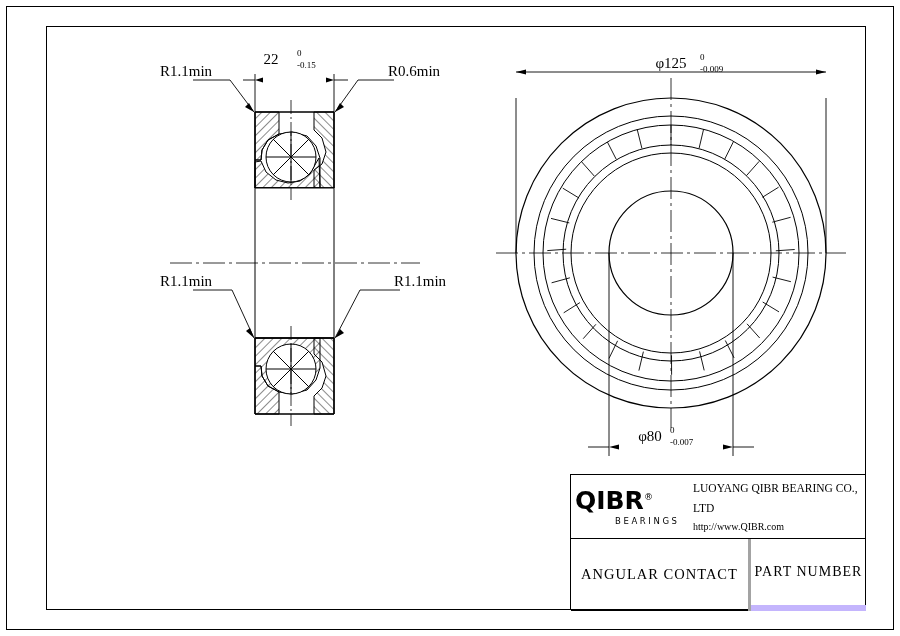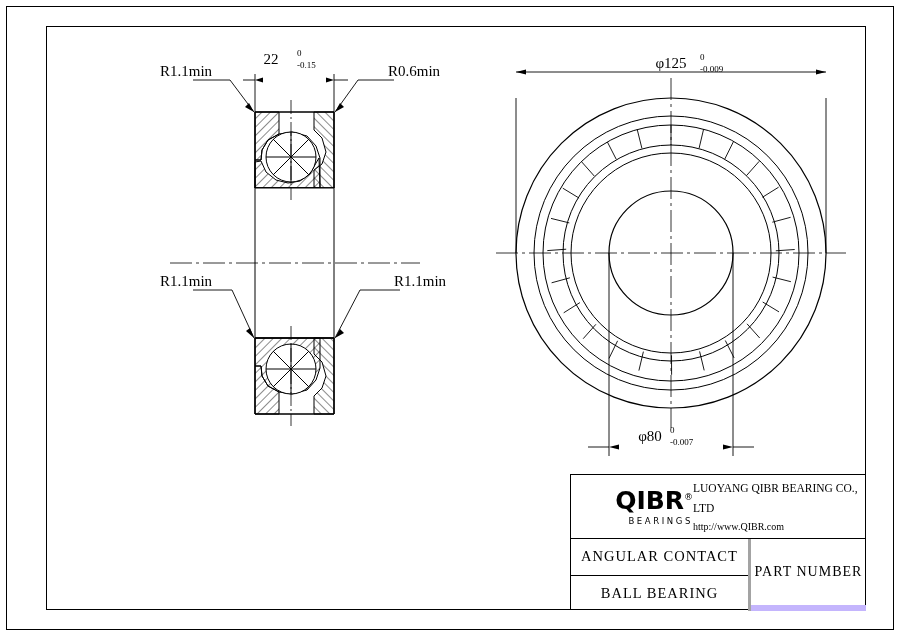--- a/index.html
+++ b/index.html
@@ -75,21 +75,21 @@
     border-bottom: 1px solid #000;
     box-sizing: border-box;
     display: flex;
     align-items: center;
   }
   .logo-cell {
     width: 122px;
     height: 100%;
     display: flex;
     flex-direction: column;
-    align-items: flex-end;
+    align-items: flex-start;
     justify-content: center;
     padding-left: 4px;
     box-sizing: border-box;
   }
   .logo-main {
     font-family: "DejaVu Sans", sans-serif;
     font-weight: bold;
     font-size: 25px;
     letter-spacing: 0px;
     line-height: 1;
@@ -99,20 +99,21 @@
     font-size: 9px;
     vertical-align: super;
     font-weight: normal;
   }
   .logo-sub {
     font-family: "DejaVu Sans", sans-serif;
     font-size: 8.5px;
     letter-spacing: 2.6px;
     margin-top: 3px;
     font-weight: normal;
+    margin-left: 40px;
   }
   .company-cell {
     flex: 1;
     height: 100%;
     display: flex;
     flex-direction: column;
     justify-content: center;
     font-size: 11.5px;
     line-height: 1.75;
   }
@@ -352,21 +353,20 @@
       </div>
       <div class="company-cell">
         <div>LUOYANG QIBR BEARING CO., LTD</div>
         <div class="company-url">http://www.QIBR.com</div>
       </div>
     </div>
 
     <div class="tb-bottom">
       <div class="tb-left">
         <div class="r1">ANGULAR CONTACT</div>
-        <div class="r2">BALL BEARING</div>
       </div>
       <div class="tb-right">
         <div class="r1">PART NUMBER</div>
       </div>
     </div>
 
   </div>
 
 </div>
 

